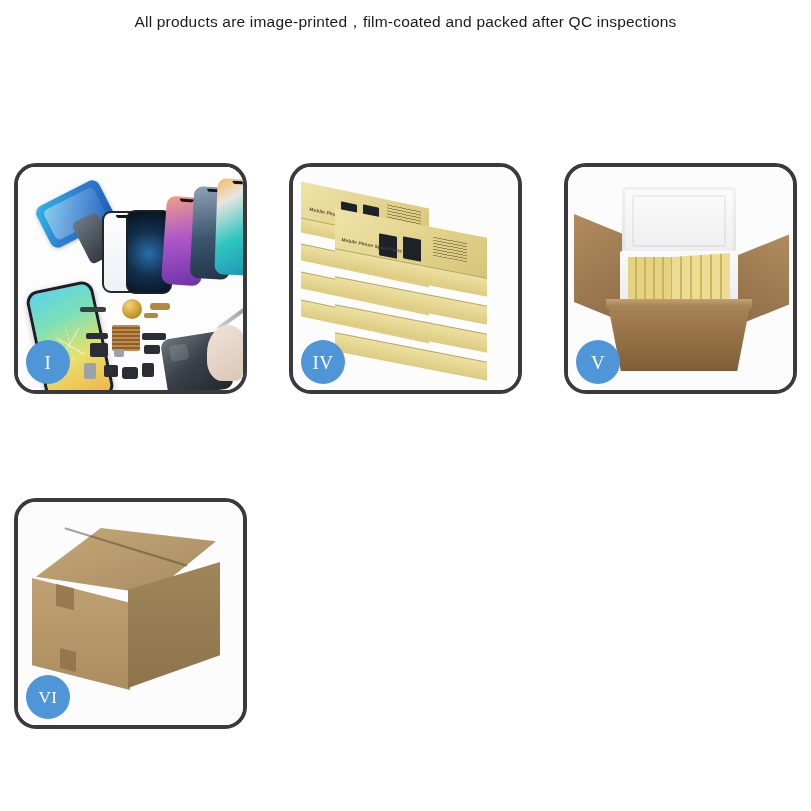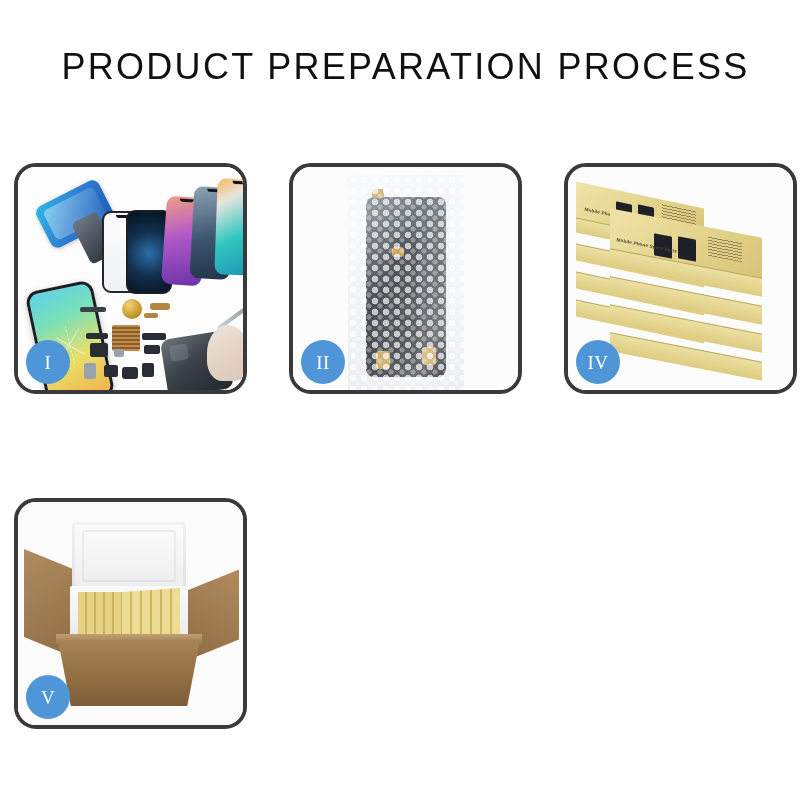--- a/index.html
+++ b/index.html
@@ -325,21 +325,21 @@
     position:absolute;left:42px;top:148px;width:16px;height:20px;
     background:rgba(120,92,54,.5);transform:skewY(14deg);
   }
 </style>
 </head>
 <body>
 
 <div class="page">
 
   <div class="header">
-    <h1 class="title">PRODUCT PREPARATION PROCESS</h1>
+    <p class="subtitle">All products are image-printed，film-coated and packed after QC inspections</p>
   </div>
 
   <div class="grid">
 
     <div class="panel">
       <div class="stage">
         <div class="p1-bg"></div>
         <div class="scr blue-film"></div>
         <div class="scr glass-small"></div>
         <div class="scr glass-white notch"></div>
@@ -370,37 +370,20 @@
         <div class="part chip" style="left:104px;top:200px;width:16px;height:12px;border-radius:3px;"></div>
         <div class="part chip" style="left:124px;top:196px;width:12px;height:14px;"></div>
         <div class="part sil" style="left:96px;top:182px;width:10px;height:8px;"></div>
 
         <div class="badge">
           <span>I</span>
         </div>
       </div>
     </div>
 
-    <div class="panel">
-      <div class="stage">
-        <div class="bw-wrap">
-          <div class="bw-lcd"></div>
-          <div class="bw-flex"></div>
-          <div class="bw-pad" style="left:24px;top:14px;width:12px;height:9px;"></div>
-          <div class="bw-pad" style="left:44px;top:72px;width:12px;height:10px;"></div>
-          <div class="bw-pad" style="left:28px;top:176px;width:14px;height:18px;"></div>
-          <div class="bw-pad" style="left:74px;top:172px;width:14px;height:18px;"></div>
-          <div class="bw-bubbles"></div>
-          <div class="bw-sheen"></div>
-        </div>
-        <div class="badge">
-          <span>II</span>
-        </div>
-      </div>
-    </div>
 
 
     <div class="panel">
       <div class="stage">
 
         <div class="st-top" style="left:8px;top:28px;width:128px;height:38px;transform:skewY(12deg);"></div>
         <div class="st-win" style="left:48px;top:36px;width:16px;height:20px;transform:skewY(12deg);"></div>
         <div class="st-win" style="left:70px;top:39px;width:16px;height:20px;transform:skewY(12deg);"></div>
         <div class="st-txtblock" style="left:94px;top:40px;transform:skewY(12deg);"></div>
         <div class="st-label" style="left:16px;top:46px;transform:rotate(12deg);">Mobile Phone Spare Parts</div>
@@ -436,15 +419,28 @@
         <div class="v-inner"></div>
         <div class="v-inner2"></div>
         <div class="v-rim"></div>
         <div class="v-body"></div>
         <div class="badge">
           <span>V</span>
         </div>
       </div>
     </div>
 
+    <div class="panel">
+      <div class="stage">
+        <div class="c-top"></div>
+        <div class="c-seam"></div>
+        <div class="c-left"></div>
+        <div class="c-right"></div>
+        <div class="c-tape1"></div>
+        <div class="c-tape2"></div>
+        <div class="badge n6">
+          <span>VI</span>
+        </div>
+      </div>
+    </div>
 
   </div>
 </div>
 
 </body></html>

